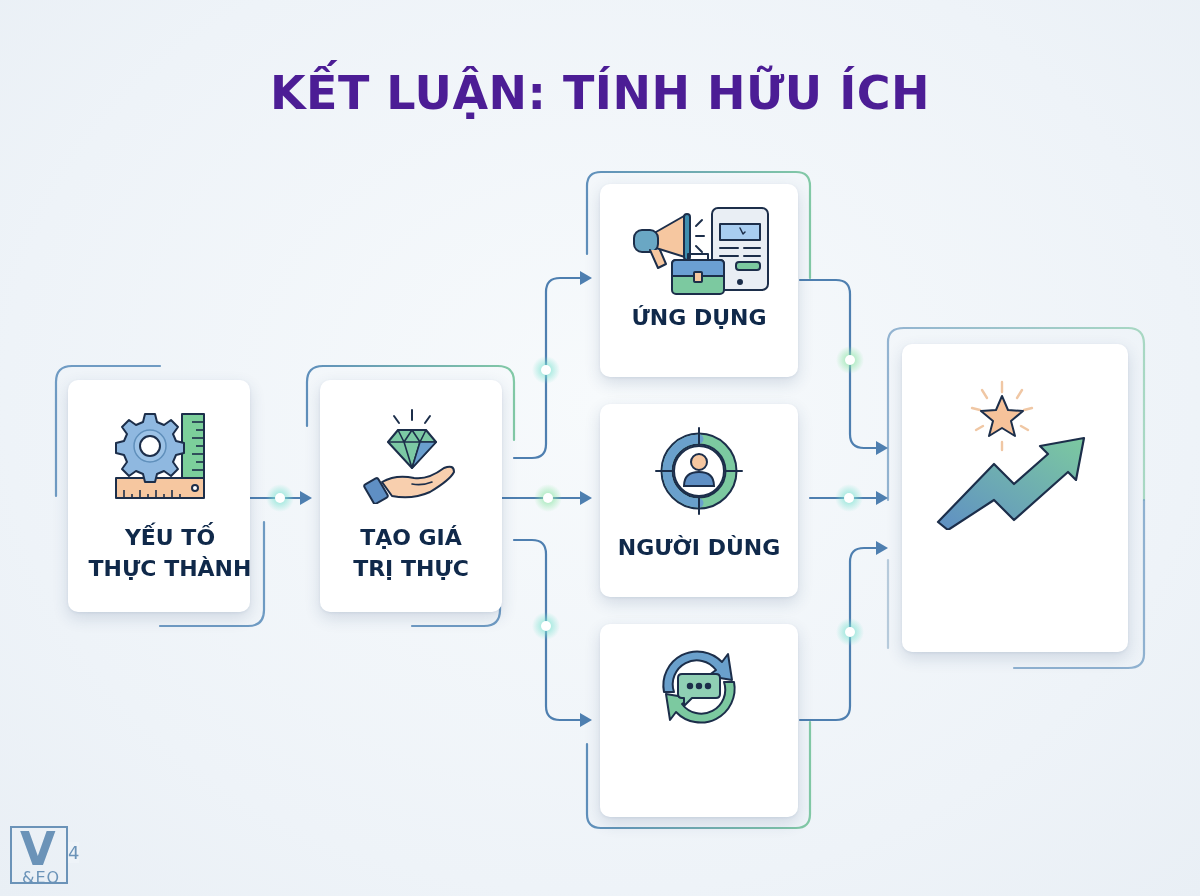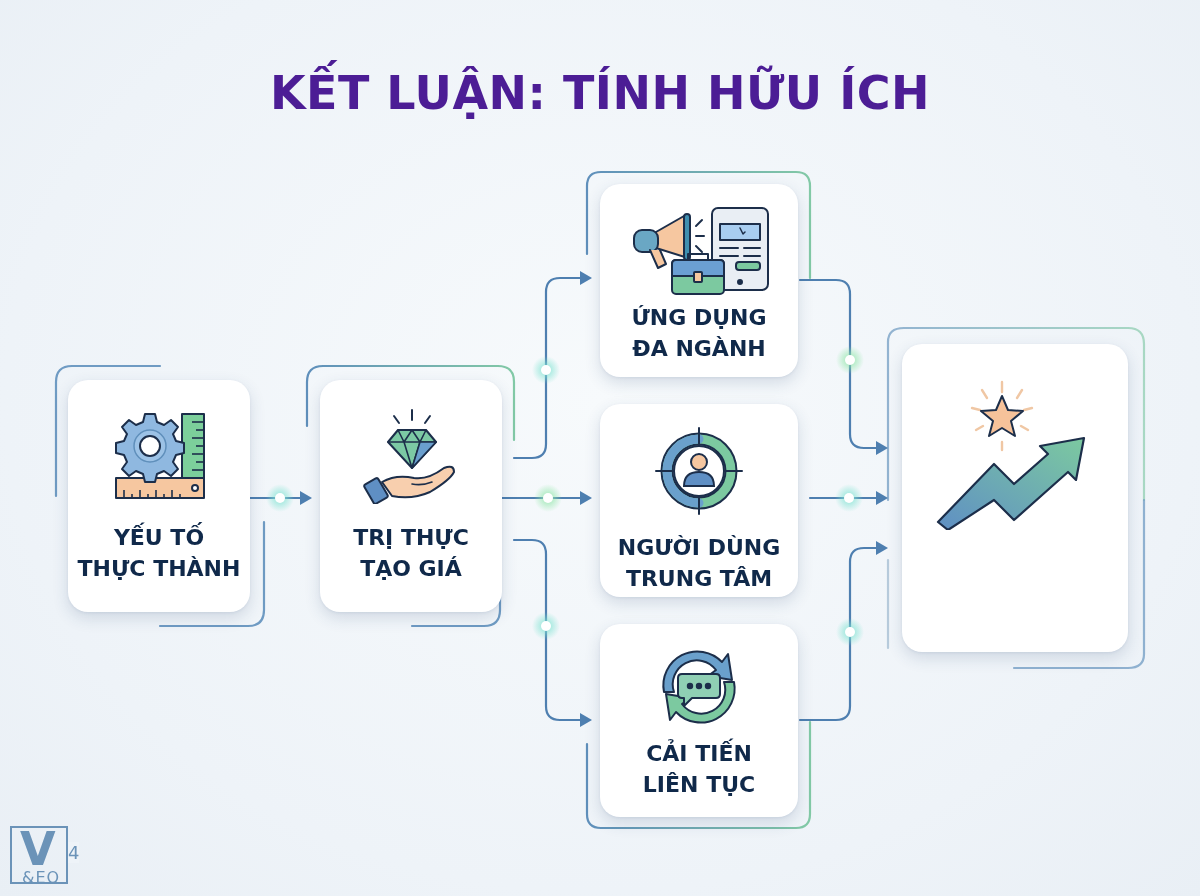--- a/index.html
+++ b/index.html
@@ -8,21 +8,21 @@
     background: radial-gradient(ellipse at 50% 45%, #f7fafc 0%, #eef3f8 70%, #e9eff5 100%);
     font-family: "DejaVu Sans", "Liberation Sans", sans-serif;
     position: relative;
   }
   .title {
     position: absolute; left: 0; top: 66px; width: 1200px; text-align: center;
     font-size: 46px; font-weight: bold; color: #4c1d95; letter-spacing: 0.5px;
   }
   .wires { position: absolute; left: 0; top: 0; width: 1200px; height: 896px; }
   .card {
-    position: absolute; background: #ffffff; border-radius: 20px;
+    position: absolute; background: #ffffff; border-radius: 10px;
     box-shadow: 0 6px 16px rgba(40,70,110,0.16), 0 1px 3px rgba(40,70,110,0.08);
     display: flex; flex-direction: column; align-items: center;
   }
   .card .icon { position: absolute; }
   .card .label {
     position: absolute; left: 0; width: 100%; text-align: center;
     color: #10294a; font-weight: bold; font-size: 22px; line-height: 31px;
   }
   .logo {
     position: absolute; left: 10px; top: 826px; width: 58px; height: 58px;
@@ -136,43 +136,43 @@
           <line x1="52" y1="84" x2="52" y2="88"></line>
           <line x1="60" y1="80" x2="60" y2="88"></line>
           <line x1="68" y1="84" x2="68" y2="88"></line>
         </g>
       <circle cx="83" cy="78" r="3" fill="#fff"></circle>
       <path d="M33 4 h10 l2 8 l7 3 l7 -5 l7 7 l-5 7 l3 7 l8 2 v10 l-8 2 l-3 7 l5 7 l-7 7 l-7 -5 l-7 3 l-2 8 h-10 l-2 -8 l-7 -3 l-7 5 l-7 -7 l5 -7 l-3 -7 l-8 -2 v-10 l8 -2 l3 -7 l-5 -7 l7 -7 l7 5 l7 -3 z" fill="#8fb8e0"></path>
       <circle cx="38" cy="36" r="16" fill="#9cc2e6" stroke="#5f8fbb" stroke-width="1.5"></circle>
       <circle cx="38" cy="36" r="10" fill="#fff"></circle>
     </g>
   </svg>
-  <div class="label" style="top:142px;">
+  <div class="label" style="top:142px;margin-left:11px;">
     <div>YẾU TỐ</div>
     <div>THỰC THÀNH</div>
   </div>
 </div>
 
 <div class="card" style="left:320px;top:380px;width:182px;height:232px;">
   <svg class="icon" style="left:42px;top:26px;" width="100" height="98" viewBox="0 0 100 98">
     <g stroke="#1c2e4a" stroke-width="2" stroke-linejoin="round" stroke-linecap="round">
       <line x1="50" y1="4" x2="50" y2="14"></line>
         <line x1="32" y1="10" x2="37" y2="17"></line>
         <line x1="68" y1="10" x2="63" y2="17"></line>
       <path d="M36 24 H64 L74 36 L50 62 L26 36 Z" fill="#7cc9a4"></path>
       <path d="M26 36 H74 M36 24 L42 36 L50 62 L58 36 L64 24 M42 36 L50 24 L58 36" fill="none" stroke-width="1.6"></path>
       <path d="M58 36 L74 36 L50 62 Z" fill="#6a9fce" stroke-width="1.6"></path>
       <path d="M20 76 Q34 68 52 72 Q66 74 82 62 Q92 58 92 66 Q88 74 68 86 Q50 94 30 90 Z" fill="#f8cfae"></path>
       <path d="M50 78 Q60 80 70 76" fill="none" stroke-width="1.6"></path>
       <rect x="6" y="74" width="16" height="22" rx="2" transform="rotate(-30 14 85)" fill="#5f8fc4"></rect>
     </g>
   </svg>
   <div class="label" style="top:142px;">
+    <div>TẠO GIÁ</div>
     <div>TRỊ THỰC</div>
-    <div>TẠO GIÁ</div>
   </div>
 </div>
 
 <div class="card" style="left:600px;top:184px;width:198px;height:193px;">
   <svg class="icon" style="left:28px;top:22px;" width="144" height="92" viewBox="0 0 144 92">
     <g stroke="#1c2e4a" stroke-width="2" stroke-linejoin="round" stroke-linecap="round">
       <rect x="84" y="2" width="56" height="82" rx="6" fill="#e9eef4"></rect>
       <rect x="92" y="18" width="40" height="16" fill="#a8cdf0"></rect>
       <path d="M112 22 l3 6 l2 -2" fill="none" stroke-width="1.5"></path>
       <line x1="92" y1="42" x2="110" y2="42"></line>
@@ -189,60 +189,54 @@
         <line x1="68" y1="30" x2="76" y2="30"></line>
         <line x1="68" y1="40" x2="74" y2="46"></line>
       <rect x="44" y="54" width="52" height="34" rx="4" fill="#7cc9a0"></rect>
       <path d="M44 58 Q44 54 48 54 H92 Q96 54 96 58 V70 H44 Z" fill="#6b9fd3"></path>
       <path d="M60 54 V48 H80 V54" fill="none"></path>
       <rect x="66" y="66" width="8" height="10" rx="1" fill="#f6c7a0"></rect>
     </g>
   </svg>
   <div class="label" style="top:118px;">
     <div>ỨNG DỤNG</div>
-    <div>ĐA NGÀNH</div>
   </div>
 </div>
 
 <div class="card" style="left:600px;top:404px;width:198px;height:193px;">
   <svg class="icon" style="left:54px;top:22px;" width="90" height="90" viewBox="0 0 90 90">
     <g stroke="#1c2e4a" stroke-width="2" stroke-linecap="round">
       <circle cx="45" cy="45" r="32" fill="none" stroke="#1c2e4a" stroke-width="13"></circle>
       <circle cx="45" cy="45" r="32" fill="none" stroke="#7cc9a0" stroke-width="9"></circle>
       <path d="M45 13 A32 32 0 0 0 45 77" fill="none" stroke="#6aa0cc" stroke-width="9"></path>
       <circle cx="45" cy="45" r="25" fill="#fff"></circle>
       <line x1="45" y1="2" x2="45" y2="20"></line>
         <line x1="45" y1="70" x2="45" y2="88"></line>
       <line x1="2" y1="45" x2="20" y2="45"></line>
         <line x1="70" y1="45" x2="88" y2="45"></line>
       <circle cx="45" cy="36" r="8" fill="#f6c7a0"></circle>
       <path d="M30 60 Q30 46 45 46 Q60 46 60 60 Z" fill="#5f8fc4"></path>
     </g>
   </svg>
   <div class="label" style="top:120px;margin-top:8px;">
     <div>NGƯỜI DÙNG</div>
-    <div>TRUNG TÂM</div>
   </div>
 </div>
 
 <div class="card" style="left:600px;top:624px;width:198px;height:193px;">
   <svg class="icon" style="left:56px;top:22px;" width="86" height="82" viewBox="0 0 86 82">
     <g stroke="#1c2e4a" stroke-width="2" stroke-linejoin="round">
       <path d="M8 46 A34 34 0 0 1 66 16 L72 8 L76 34 L52 30 L60 24 A24 24 0 0 0 18 46 Z" fill="#6aa0cc"></path>
       <path d="M78 36 A34 34 0 0 1 20 66 L14 74 L10 48 L34 52 L26 58 A24 24 0 0 0 68 36 Z" fill="#7cc9a0"></path>
       <path d="M26 28 H60 Q64 28 64 32 V48 Q64 52 60 52 H36 L28 60 V52 H26 Q22 52 22 48 V32 Q22 28 26 28 Z" fill="#8fcfb4"></path>
       <circle cx="34" cy="40" r="2.2" fill="#1c2e4a"></circle>
         <circle cx="43" cy="40" r="2.2" fill="#1c2e4a"></circle>
         <circle cx="52" cy="40" r="2.2" fill="#1c2e4a"></circle>
     </g>
   </svg>
-  <div class="label" style="top:114px;">
-    <div>CẢI TIẾN</div>
-    <div>LIÊN TỤC</div>
-  </div>
 </div>
 
 <div class="card" style="left:902px;top:344px;width:226px;height:308px;">
   <svg class="icon" style="left:34px;top:36px;" width="160" height="150" viewBox="0 0 160 150">
     <g stroke="#f0c7a4" stroke-width="2.4" stroke-linecap="round">
       <line x1="66" y1="2" x2="66" y2="12"></line>
         <line x1="46" y1="10" x2="51" y2="18"></line>
         <line x1="86" y1="10" x2="81" y2="18"></line>
       <line x1="36" y1="28" x2="44" y2="30"></line>
         <line x1="96" y1="28" x2="88" y2="30"></line>

